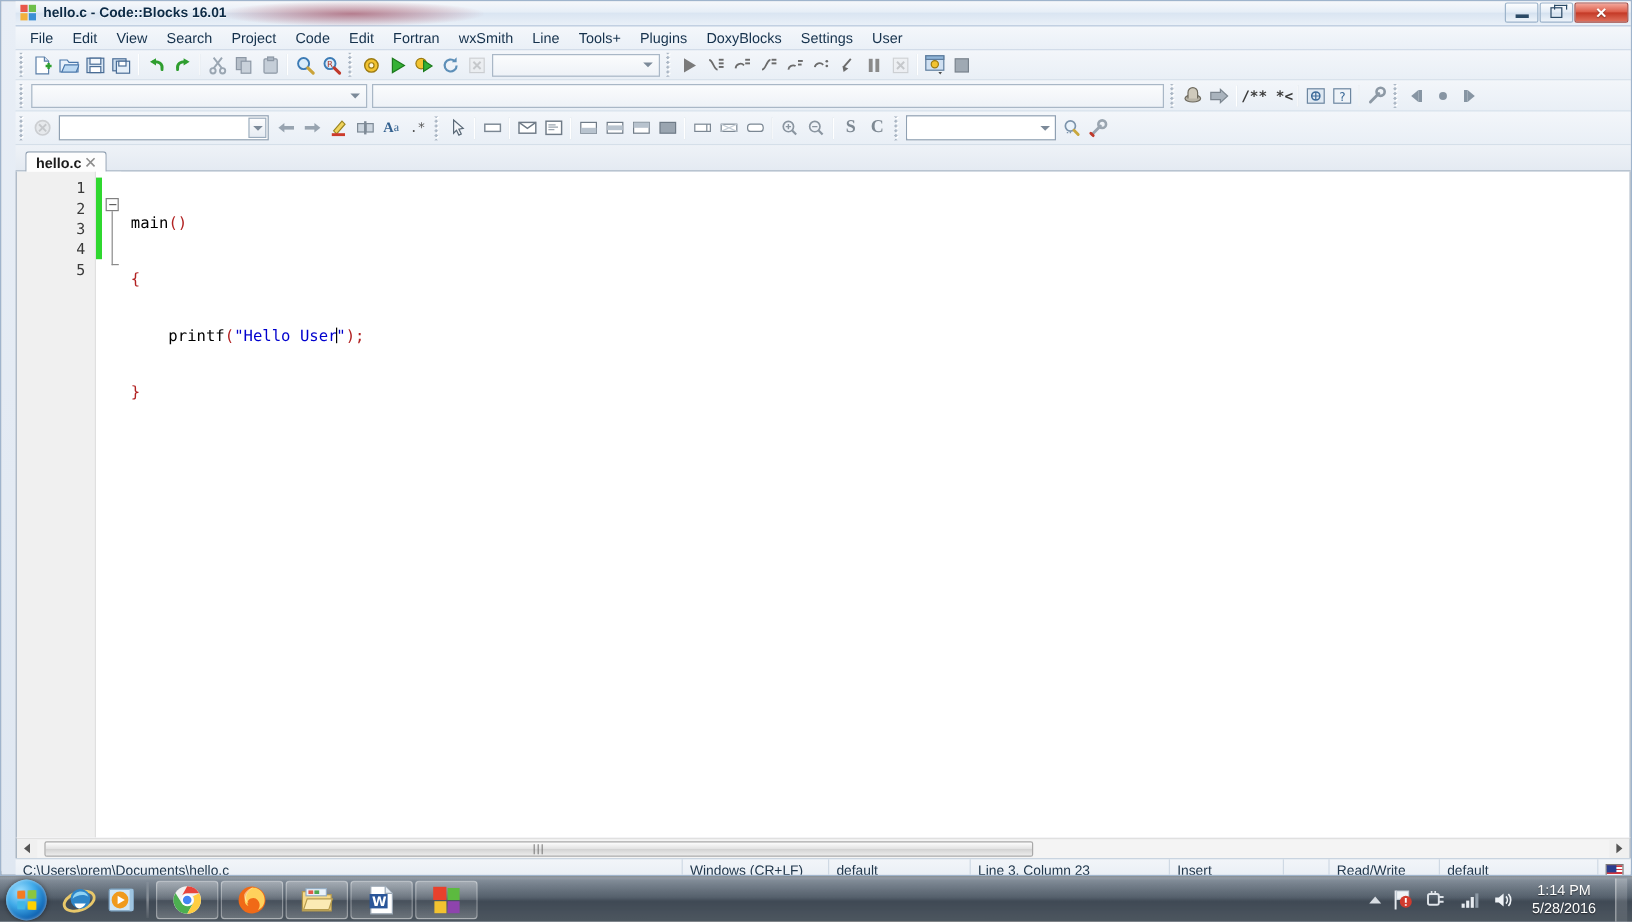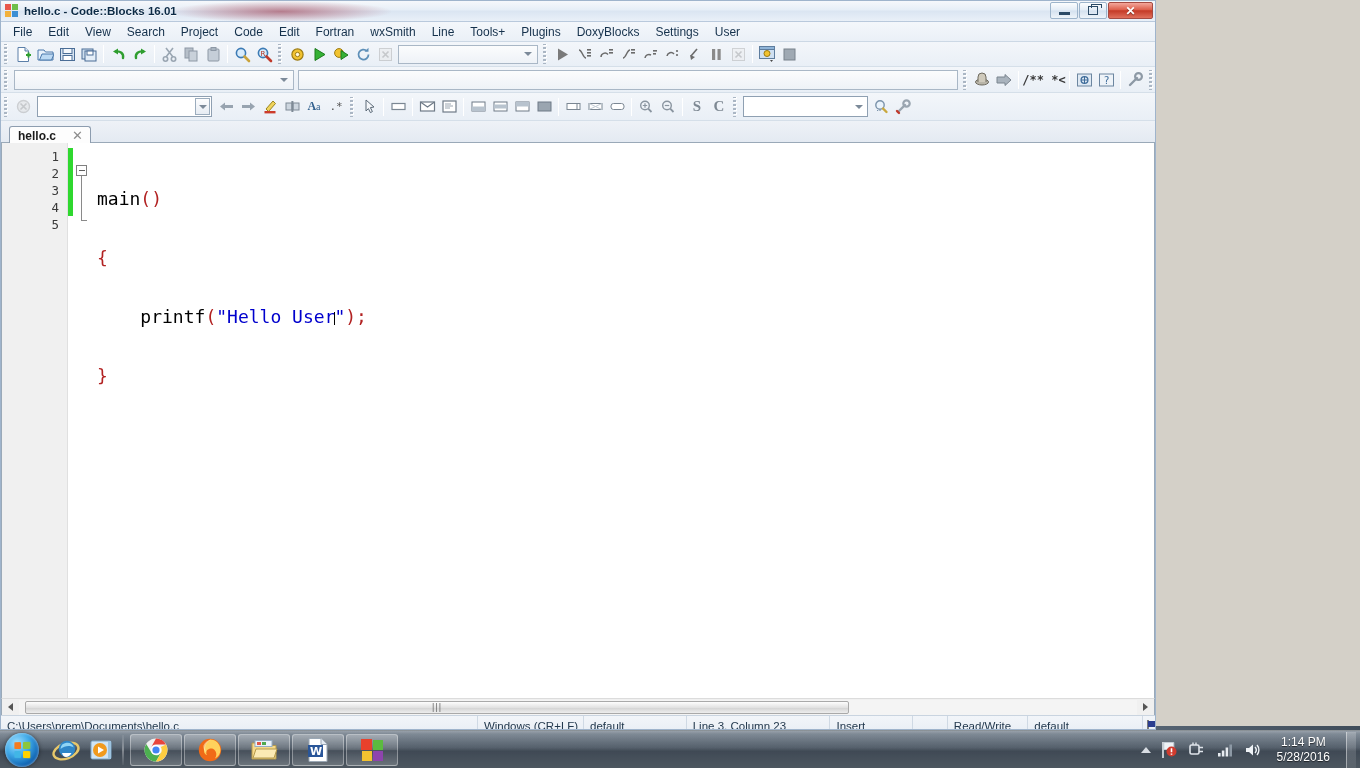--- a/index.html
+++ b/index.html
@@ -8,24 +8,25 @@
     width: 1360px; height: 768px;
     overflow: hidden;
     font-family: "Liberation Sans", sans-serif;
     font-size: 12px;
   }
   body { background: #d4d0c8; }
 
   
   #app {
     position: absolute; left: 0; top: 0;
-    width: 1156px; height: 730px;
+    width: 1360px; height: 730px;
     background: linear-gradient(to bottom, #e8eef6 0%, #dfe7f1 100%);
     border: 1px solid #9fb4cc;
     overflow: hidden;
+    padding-left: 12px;
   }
 
   
   .titlebar {
     position: relative;
     height: 21px;
     background: linear-gradient(to bottom, #f6f8fb 0%, #e6eef7 45%, #dae5f2 50%, #e9f0f8 100%);
     border-bottom: 1px solid #b9c9dc;
     display: flex; align-items: center;
   }
@@ -136,21 +137,21 @@
 
   
   .notebook {
     background: linear-gradient(to bottom,#eef2f7 0%, #e4eaf2 100%);
     padding: 4px 0 0 8px;
     height: 22px;
     border-bottom: 1px solid #9aa9b8;
     position: relative;
   }
   .tab {
-    display: inline-flex; align-items: center; gap: 16px;
+    display: inline-flex; align-items: center; gap: 2px;
     background: #fdfdfd;
     border: 1px solid #8d9daf;
     border-bottom: none;
     border-radius: 3px 3px 0 0;
     padding: 2px 7px 3px 8px;
     font-size: 12px; font-weight: bold; color: #1b1b1b;
     position: relative; top: 1px;
   }
   .tab .x {
     color: #8c8c8c; font-weight: normal; font-size: 13px; line-height: 10px;
@@ -199,21 +200,21 @@
   .fold-line {
     position: absolute; left: 8px; top: 33px; width: 1px; height: 45px; background: #8a8a8a;
   }
   .fold-line:after {
     content:""; position:absolute; left:0; bottom:0; width:6px; height:1px; background:#8a8a8a;
   }
   .code {
     flex: 1 1 auto;
     padding-top: 5px;
     font-family: "DejaVu Sans Mono", monospace;
-    font-size: 18px;
+    font-size: 13px;
     color: #000;
     white-space: pre;
     position: relative;
   }
   .code .line { height: 17px; line-height: 17px; padding-left: 8px; }
   .tk-id { color: #000; }
   .tk-punc { color: #b22222; }
   .tk-str { color: #0000cd; }
   .caret {
     display: inline-block; width: 1px; height: 13px; background: #000;

